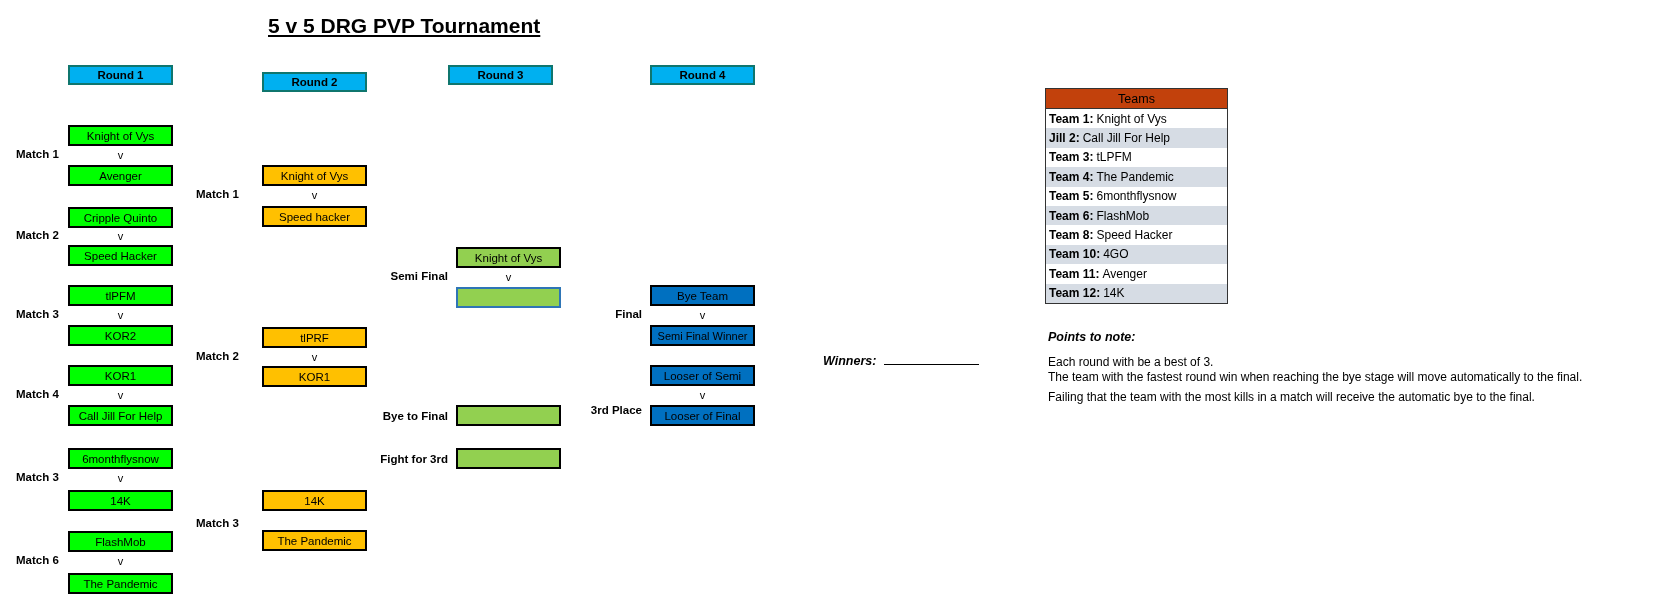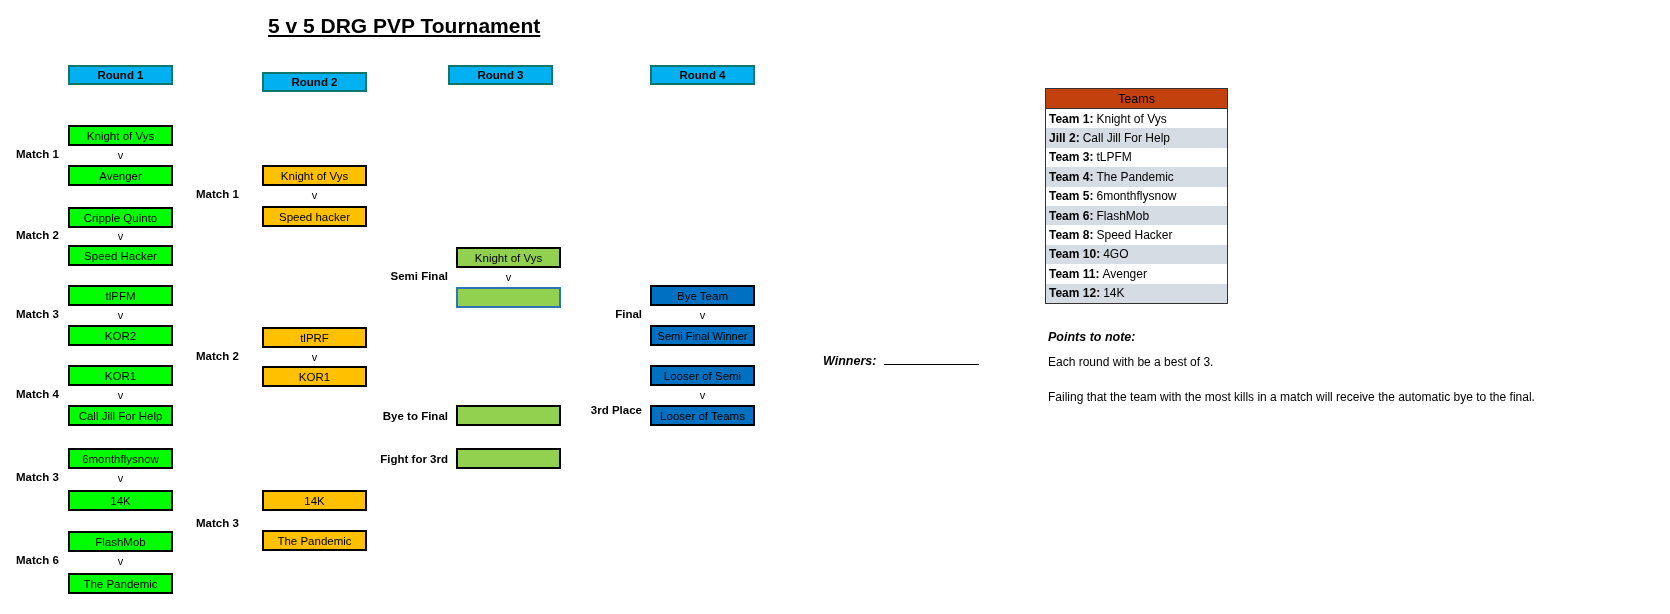--- a/index.html
+++ b/index.html
@@ -97,21 +97,21 @@
   <div class="box g3" style="left:456px;top:448px;"></div>
 
   <div class="box g4" style="left:650px;top:285px;">Bye Team</div>
   <div class="rlabel" style="left:567px;top:308px;">Final</div>
   <div class="v" style="left:650px;top:306px;">v</div>
   <div class="box g4" style="left:650px;top:325px;font-size:11px;">Semi Final Winner</div>
 
   <div class="box g4" style="left:650px;top:365px;">Looser of Semi</div>
   <div class="rlabel" style="left:567px;top:404px;">3rd Place</div>
   <div class="v" style="left:650px;top:386px;">v</div>
-  <div class="box g4" style="left:650px;top:405px;">Looser of Teams</div>
+  <div class="box g4" style="left:650px;top:405px;">Looser of Final</div>
 
   <div class="winners">
     <span>Winners:</span><span class="blank"></span>
   </div>
 
   <div class="ttable">
     <div class="thead">Teams</div>
     <div class="trow">
         <b>Team 1:</b>
         <span>Knight of Vys</span>
@@ -149,15 +149,16 @@
         <span>Avenger</span>
       </div>
     <div class="trow">
         <b>Team 12:</b>
         <span>14K</span>
       </div>
   </div>
 
   <div class="notes-head">Points to note:</div>
   <div class="note" style="top:347px;margin-top:8px;">Each round with be a best of 3.</div>
+  <div class="note" style="top:370px;">The team with the fastest round win when reaching the bye stage will move automatically to the final.</div>
   <div class="note" style="top:390px;">Failing that the team with the most kills in a match will receive the automatic bye to the final.</div>
 
 </div>
 
 </body></html>

